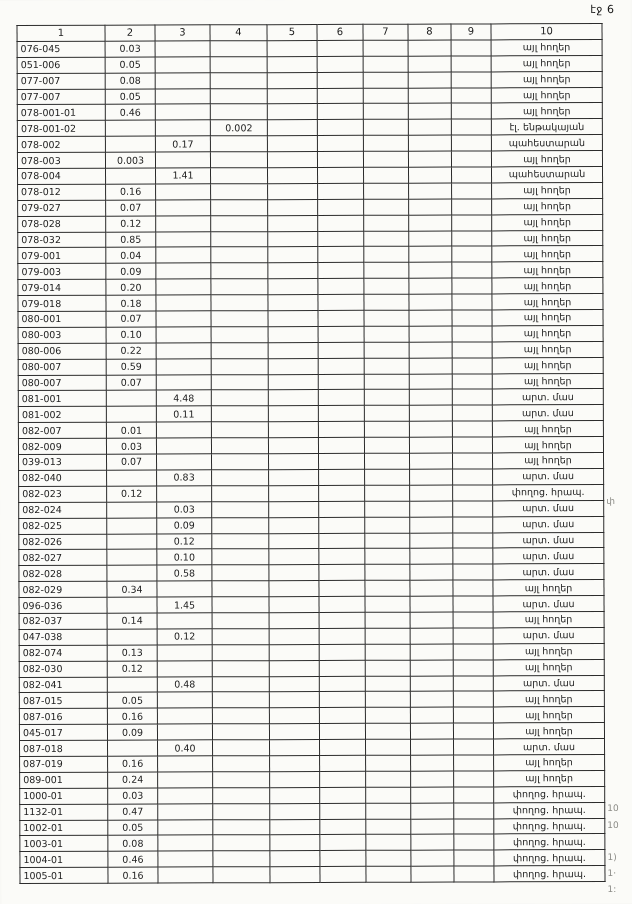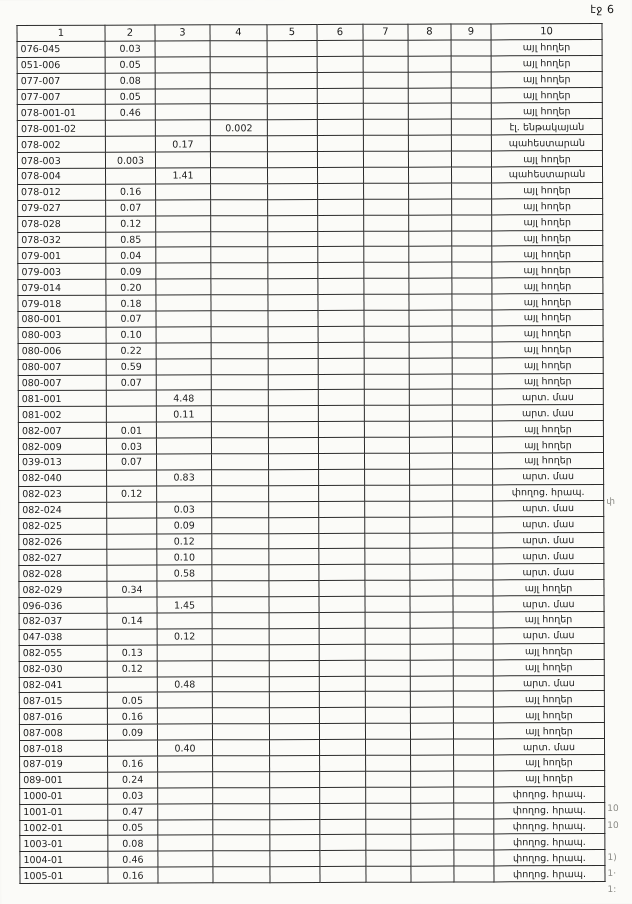--- a/index.html
+++ b/index.html
@@ -574,21 +574,21 @@
           <td class="c3">0.12</td>
           <td class="c4"></td>
           <td class="c5"></td>
           <td class="c6"></td>
           <td class="c7"></td>
           <td class="c8"></td>
           <td class="c9"></td>
           <td class="c10">արտ. մաս</td>
         </tr>
         <tr>
-          <td class="c1">082-055</td>
+          <td class="c1">082-074</td>
           <td class="c2">0.13</td>
           <td class="c3"></td>
           <td class="c4"></td>
           <td class="c5"></td>
           <td class="c6"></td>
           <td class="c7"></td>
           <td class="c8"></td>
           <td class="c9"></td>
           <td class="c10">այլ հողեր</td>
         </tr>
@@ -634,21 +634,21 @@
           <td class="c3"></td>
           <td class="c4"></td>
           <td class="c5"></td>
           <td class="c6"></td>
           <td class="c7"></td>
           <td class="c8"></td>
           <td class="c9"></td>
           <td class="c10">այլ հողեր</td>
         </tr>
         <tr>
-          <td class="c1">087-008</td>
+          <td class="c1">045-017</td>
           <td class="c2">0.09</td>
           <td class="c3"></td>
           <td class="c4"></td>
           <td class="c5"></td>
           <td class="c6"></td>
           <td class="c7"></td>
           <td class="c8"></td>
           <td class="c9"></td>
           <td class="c10">այլ հողեր</td>
         </tr>
@@ -694,21 +694,21 @@
           <td class="c3"></td>
           <td class="c4"></td>
           <td class="c5"></td>
           <td class="c6"></td>
           <td class="c7"></td>
           <td class="c8"></td>
           <td class="c9"></td>
           <td class="c10">փողոց. հրապ.</td>
         </tr>
         <tr>
-          <td class="c1">1001-01</td>
+          <td class="c1">1132-01</td>
           <td class="c2">0.47</td>
           <td class="c3"></td>
           <td class="c4"></td>
           <td class="c5"></td>
           <td class="c6"></td>
           <td class="c7"></td>
           <td class="c8"></td>
           <td class="c9"></td>
           <td class="c10">փողոց. հրապ.</td>
         </tr>

